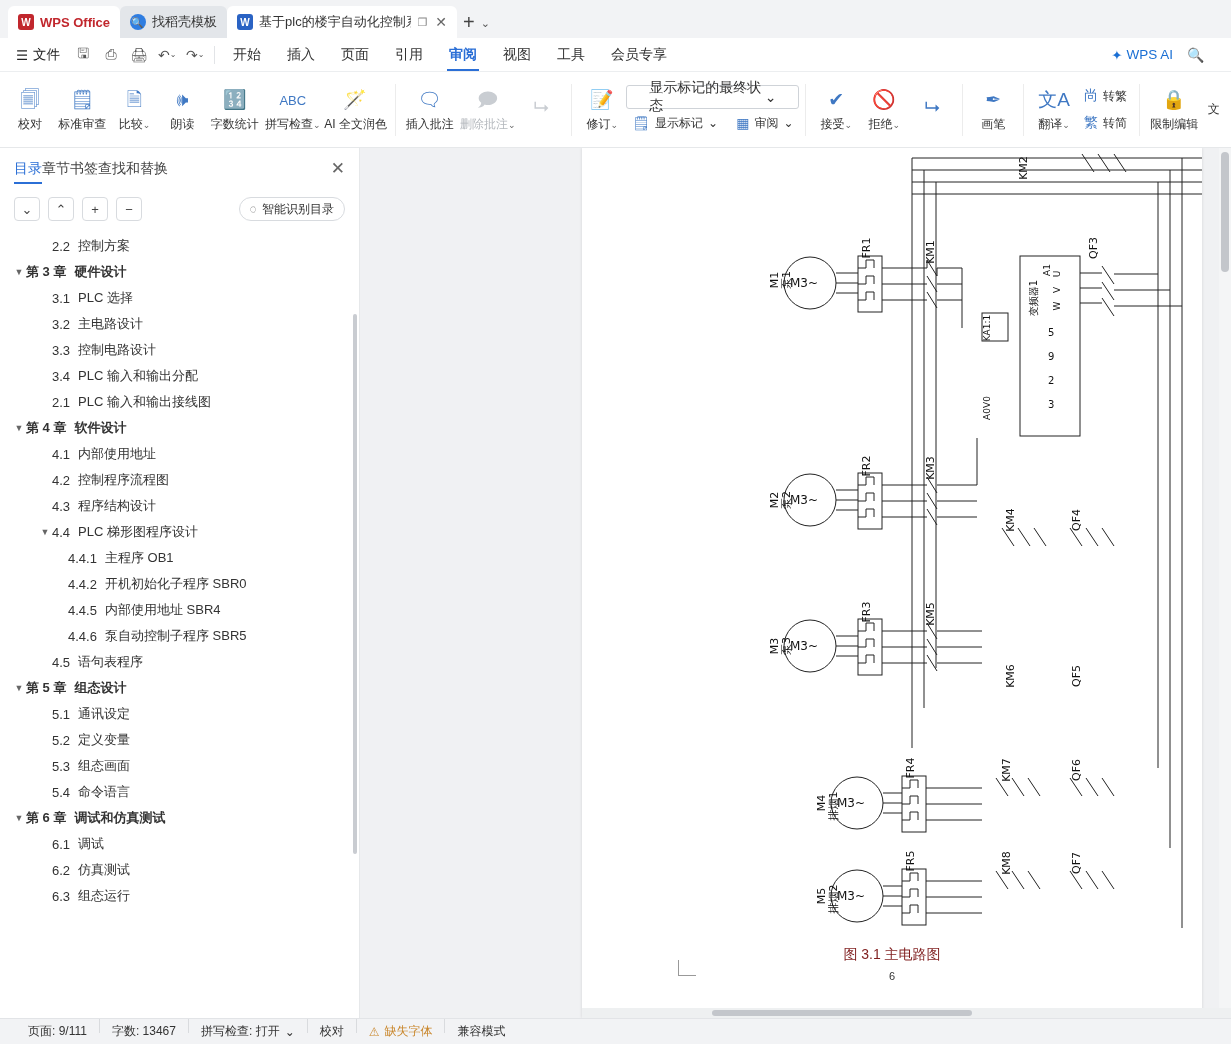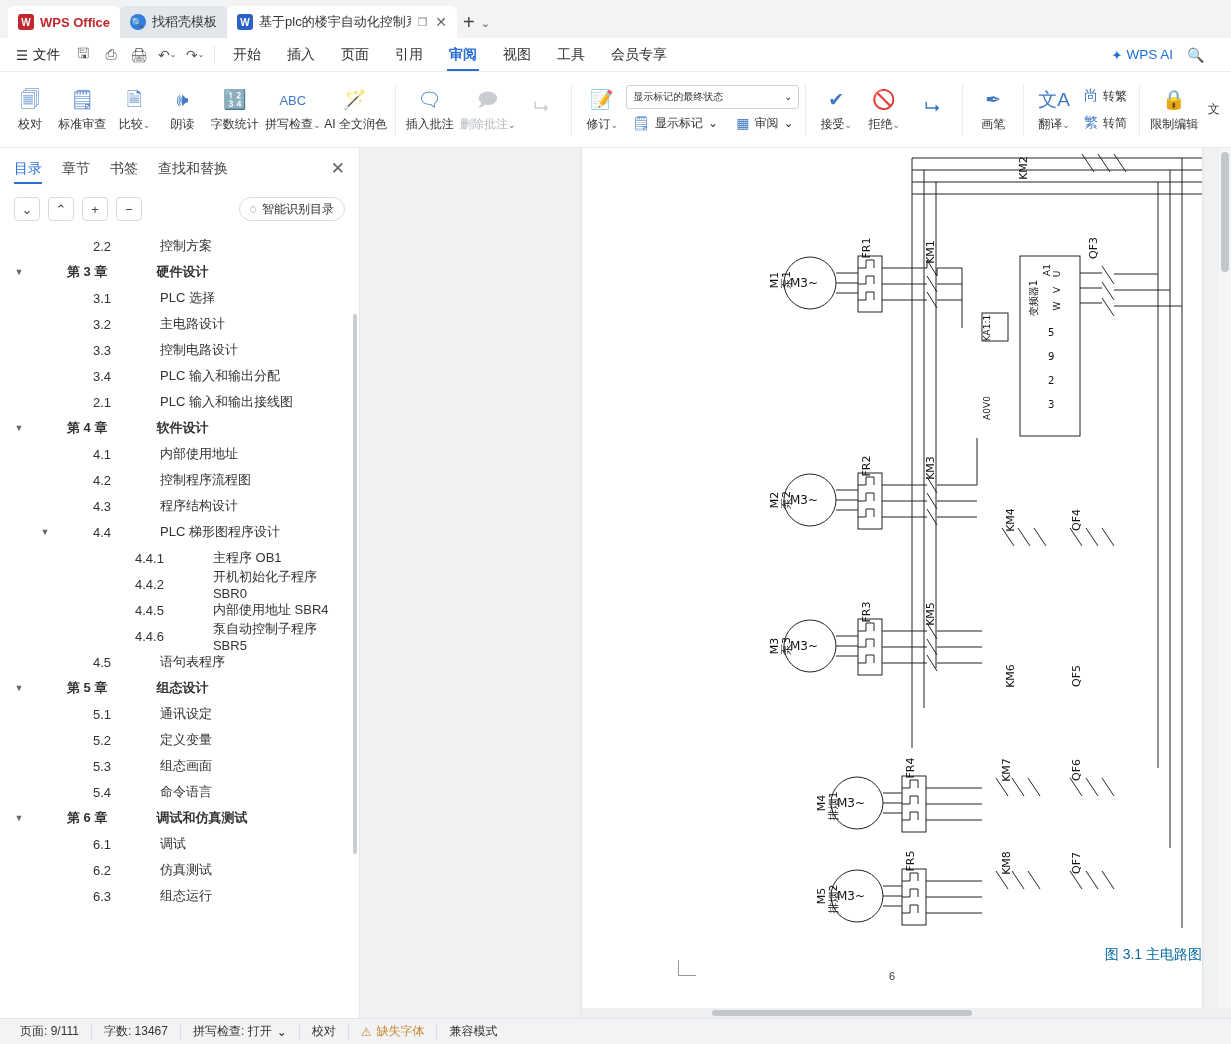--- a/index.html
+++ b/index.html
@@ -106,36 +106,36 @@
   .rstack { display: flex; flex-direction: column; justify-content: center; height: 66px; gap: 3px; }
   .rrow { display: flex; align-items: center; gap: 6px; }
   .smallbtn {
     display: flex; align-items: center; gap: 5px;
     font-size: 12px; color: #333; padding: 3px 6px; border-radius: 3px;
     white-space: nowrap;
   }
   .smallbtn .gi { color: #3f78c3; font-size: 14px; }
   .selbox {
     border: 1px solid #cfd3d8; border-radius: 3px; height: 24px;
-    display: flex; align-items: center; padding: 0 6px; min-width: 160px;
-    font-size: 10px; color: #333; justify-content: space-between; background: #fff;
+    display: flex; align-items: center; padding: 0 22px; min-width: 160px;
+    font-size: 14px; color: #333; justify-content: space-between; background: #fff;
   }
 
   
   .main { display: flex; height: calc(1044px - 38px - 34px - 76px - 26px); }
 
   
   .navpane {
     width: 360px; background: #ffffff;
     display: flex; flex-direction: column;
     border-right: 1px solid #e6e8ea;
     position: relative;
   }
   .navtabs {
-    display: flex; align-items: center; gap: 20px;
+    display: flex; align-items: center; 
     padding: 10px 14px 8px 14px; font-size: 14px; color: #444;
     position: relative;
   }
   .navtabs .nt { position: relative; padding-bottom: 6px; }
   .navtabs .nt.active { color: #2b6fd6; }
   .navtabs .nt.active::after {
     content:""; position:absolute; left:0; right:0; bottom:0; height:2px; background:#2b6fd6;
   }
   .navclose { margin-left: auto; font-size: 17px; color: #666; padding-bottom: 6px;}
   .navtools {
@@ -152,44 +152,43 @@
     height: 24px; display:flex; align-items:center; gap:5px; padding: 0 10px;
     font-size: 12px; color: #333; background:#fff;
   }
   .toclist {
     flex: 1; overflow: hidden; padding: 4px 0 0 0; position: relative;
   }
   .tocitem {
     display: flex; align-items: center;
     height: 26px; font-size: 13px; color: #333;
     padding-right: 14px;
-    gap: 41px;
   }
   .tocitem .tw { width: 14px; font-size: 9px; color: #666; flex: 0 0 auto; text-align:center;}
   .tocitem .num { margin-right: 8px; }
   .tocitem.lvl1 { padding-left: 12px; font-weight: bold; }
   .tocitem.lvl2 { padding-left: 38px; }
-  .tocitem.lvl3 { padding-left: 80px; }
+  .tocitem.lvl3 { padding-left: 54px; }
   .tocitem .sp { display:inline-block; }
   .tocscroll {
     position: absolute; right: 2px; top: 166px; width: 4px; height: 540px;
     background: #c9ccd1; border-radius: 2px;
   }
 
   
   .doccanvas {
     flex: 1; background: #f0f1f3; position: relative; overflow: hidden;
   }
   .page {
     position: absolute; left: 222px; top: 0; width: 620px; height: 100%;
     background: #ffffff; box-shadow: 0 0 3px rgba(0,0,0,.12);
   }
   .pagefigcap {
     position: absolute; left: 0; right: 0; top: 798px;
-    text-align: right; font-size: 14px; color: #0369a1;
+    text-align: center; font-size: 14px; color: #7f1d1d;
   }
   .pagenum {
     position: absolute; left: 0; right: 0; top: 822px;
     text-align: center; font-size: 11px; color: #333;
   }
   .cornermark {
     position: absolute; left: 96px; top: 812px; width: 18px; height: 16px;
     border-left: 1px solid #999; border-bottom: 1px solid #999;
   }
   svg.schematic { position: absolute; left: 0; top: 0; }
@@ -199,22 +198,22 @@
     background: #f4f5f6;
   }
   .vthumb {
     position: absolute; right: 2px; top: 4px; width: 8px; height: 120px;
     background: #c3c6cb; border-radius: 4px;
   }
 
   
   .statusbar {
     height: 26px; background: #f2f3f5; border-top: 1px solid #e2e4e7;
-    display: flex; align-items: center; gap: 0; font-size: 12px; color: #333;
-    padding: 0 8px;
+    display: flex; gap: 0; font-size: 12px; color: #333;
+    padding: 0 16px;
   }
   .sitem { padding: 0 12px; display: flex; align-items: center; gap: 5px; white-space: nowrap;}
   .sdiv { width: 1px; height: 14px; background: #d9dbde; }
   .warn { color: #c9862b; }
   .hsb {
     position: absolute; left: 582px; right: 0; bottom: 0; height: 10px; background: #eef0f1;
   }
   .hthumb { position: absolute; left: 130px; width: 260px; top: 2px; height: 6px; background: #c3c6cb; border-radius:3px;}
 </style>
 </head>

